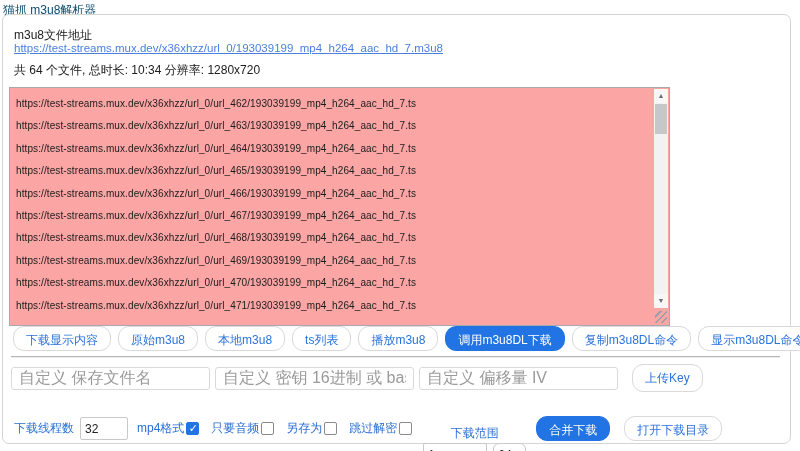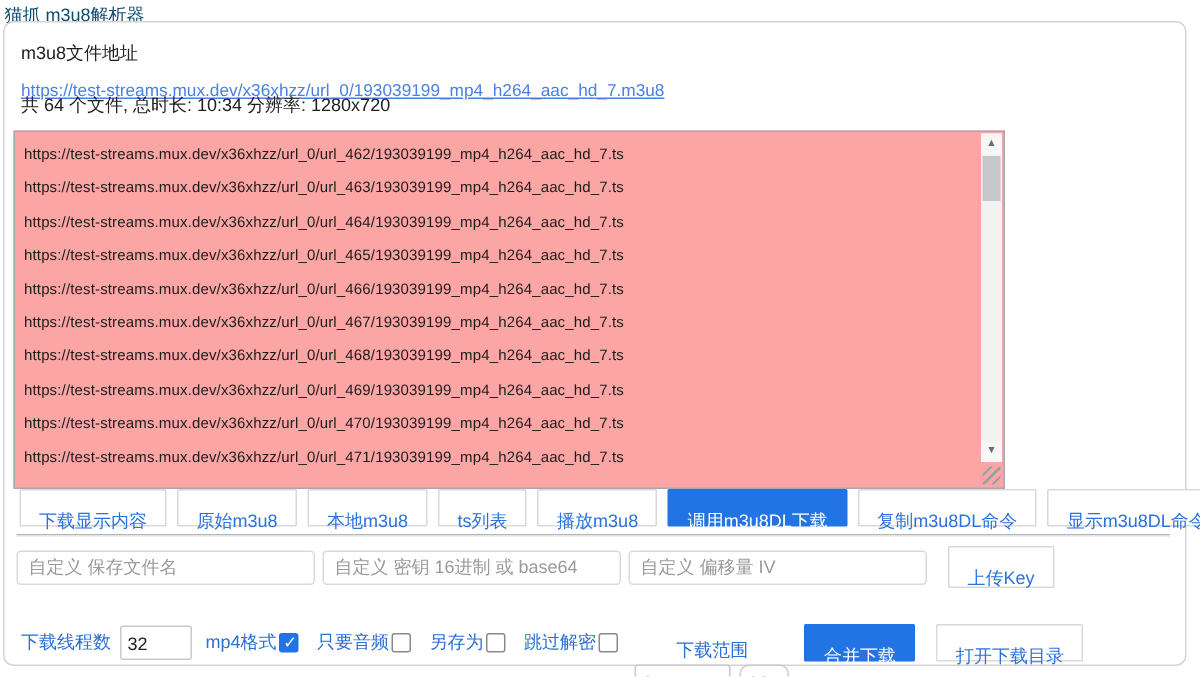--- a/index.html
+++ b/index.html
@@ -5,49 +5,49 @@
   * { box-sizing: border-box; margin: 0; padding: 0; }
   html, body { width: 800px; height: 451px; background: #fff; overflow: hidden; }
   body { font-family: "Liberation Sans", "DejaVu Sans", sans-serif; color: #1b1b1b; position: relative; }
 
   .page-title { position: absolute; left: 3px; top: 2px; font-size: 12px; color: #0c4a6e; }
 
   .panel { position: absolute; left: 2px; top: 14px; width: 789px; height: 430px;
            border: 1px solid #d4d4d4; border-radius: 7px; background: #fff; }
 
   .addr-label { position: absolute; left: 11px; top: 12px; font-size: 12px; color: #202020; }
-  .m3u8-link  { position: absolute; left: 11px; top: 40px; font-size: 11.5px; color: #4a80e0;
+  .m3u8-link  { position: absolute; left: 11px; top: 27px; font-size: 11.5px; color: #4a80e0;
                 text-decoration: underline; cursor: pointer; }
   .stats      { position: absolute; left: 11px; top: 47px; font-size: 12px; color: #202020; }
 
   .ts-box { position: absolute; left: 6px; top: 72px; width: 661px; height: 239px;
             border: 1px solid #a7a9ac; background: #fca5a5; overflow: hidden; }
   .ts-lines { position: absolute; left: 6px; top: 5px; right: 20px; font-size: 10px;
               color: #1b1b1b; line-height: 22.4px; white-space: nowrap; letter-spacing: 0.1px; }
 
   .sb { position: absolute; top: 1px; right: 1px; bottom: 17px; width: 14px; background: #f2f2f2; }
   .sb-btn { position: absolute; left: 0; width: 14px; height: 14px; background: #f7f7f7;
             color: #6d6d6d; font-size: 7px; line-height: 14px; text-align: center; }
   .sb-up { top: 0; } .sb-down { bottom: 0; }
   .sb-thumb { position: absolute; left: 1px; top: 15px; width: 12px; height: 30px; background: #c5c7ca; }
   .resize-grip { position: absolute; right: 2px; bottom: 2px; width: 12px; height: 12px;
                  background: repeating-linear-gradient(-45deg, transparent 0 3px, #9aa0a6 3px 4.5px); }
 
   .toolbar { position: absolute; left: 10px; top: 311px; display: flex; gap: 7px; }
-  .btn { height: 25px; line-height: 23px; padding: 9px 12px; font-size: 12px; color: #2b72dd;
-         background: #fff; border: 1px solid #d9d9d9; border-radius: 1px; cursor: pointer;
+  .btn { height: 25px; line-height: 23px; padding: 2px 12px; font-size: 12px; color: #2b72dd;
+         background: #fff; border: 1px solid #d9d9d9; border-radius: 11px; cursor: pointer;
          white-space: nowrap; }
   .btn.primary { background: #2273e3; border-color: #2273e3; color: #fff; }
 
   .divider { position: absolute; left: 8px; right: 10px; top: 341px; height: 0;
              border-top: 1px solid #b6b6b6; border-bottom: 1px solid #ececec; }
 
   .inputs-row { position: absolute; left: 8px; top: 349px; display: flex; gap: 5px; align-items: center; }
   .txt-input { height: 23px; border: 1px solid #d9d9d9; border-radius: 3px; padding: 0 7px;
-               font-size: 12px; font-family: inherit; color: #14532d; background: #fff; width: 199px; }
+               font-size: 16px; font-family: inherit; color: #14532d; background: #fff; width: 199px; }
   .txt-input::placeholder { color: #9a9a9a; }
   .upload-key { margin-left: 9px; height: 28px; line-height: 22px; }
 
   .bottom-row { position: absolute; left: 11px; top: 376px; display: flex; align-items: center; gap: 6px; }
   .blue-label { font-size: 12px; color: #2b6fd4; white-space: nowrap; }
   .num-input { height: 23px; border: 1px solid #c9c9c9; border-radius: 2px; padding: 0 4px;
                font-size: 12px; font-family: inherit; color: #222; }
   .threads-input { width: 48px; }
   .opt-group { display: flex; flex-direction: row; align-items: center; gap: 2px; padding: 0 3px; }
   .checkbox { width: 13px; height: 13px; border: 1px solid #8a8a8a; border-radius: 2px;

